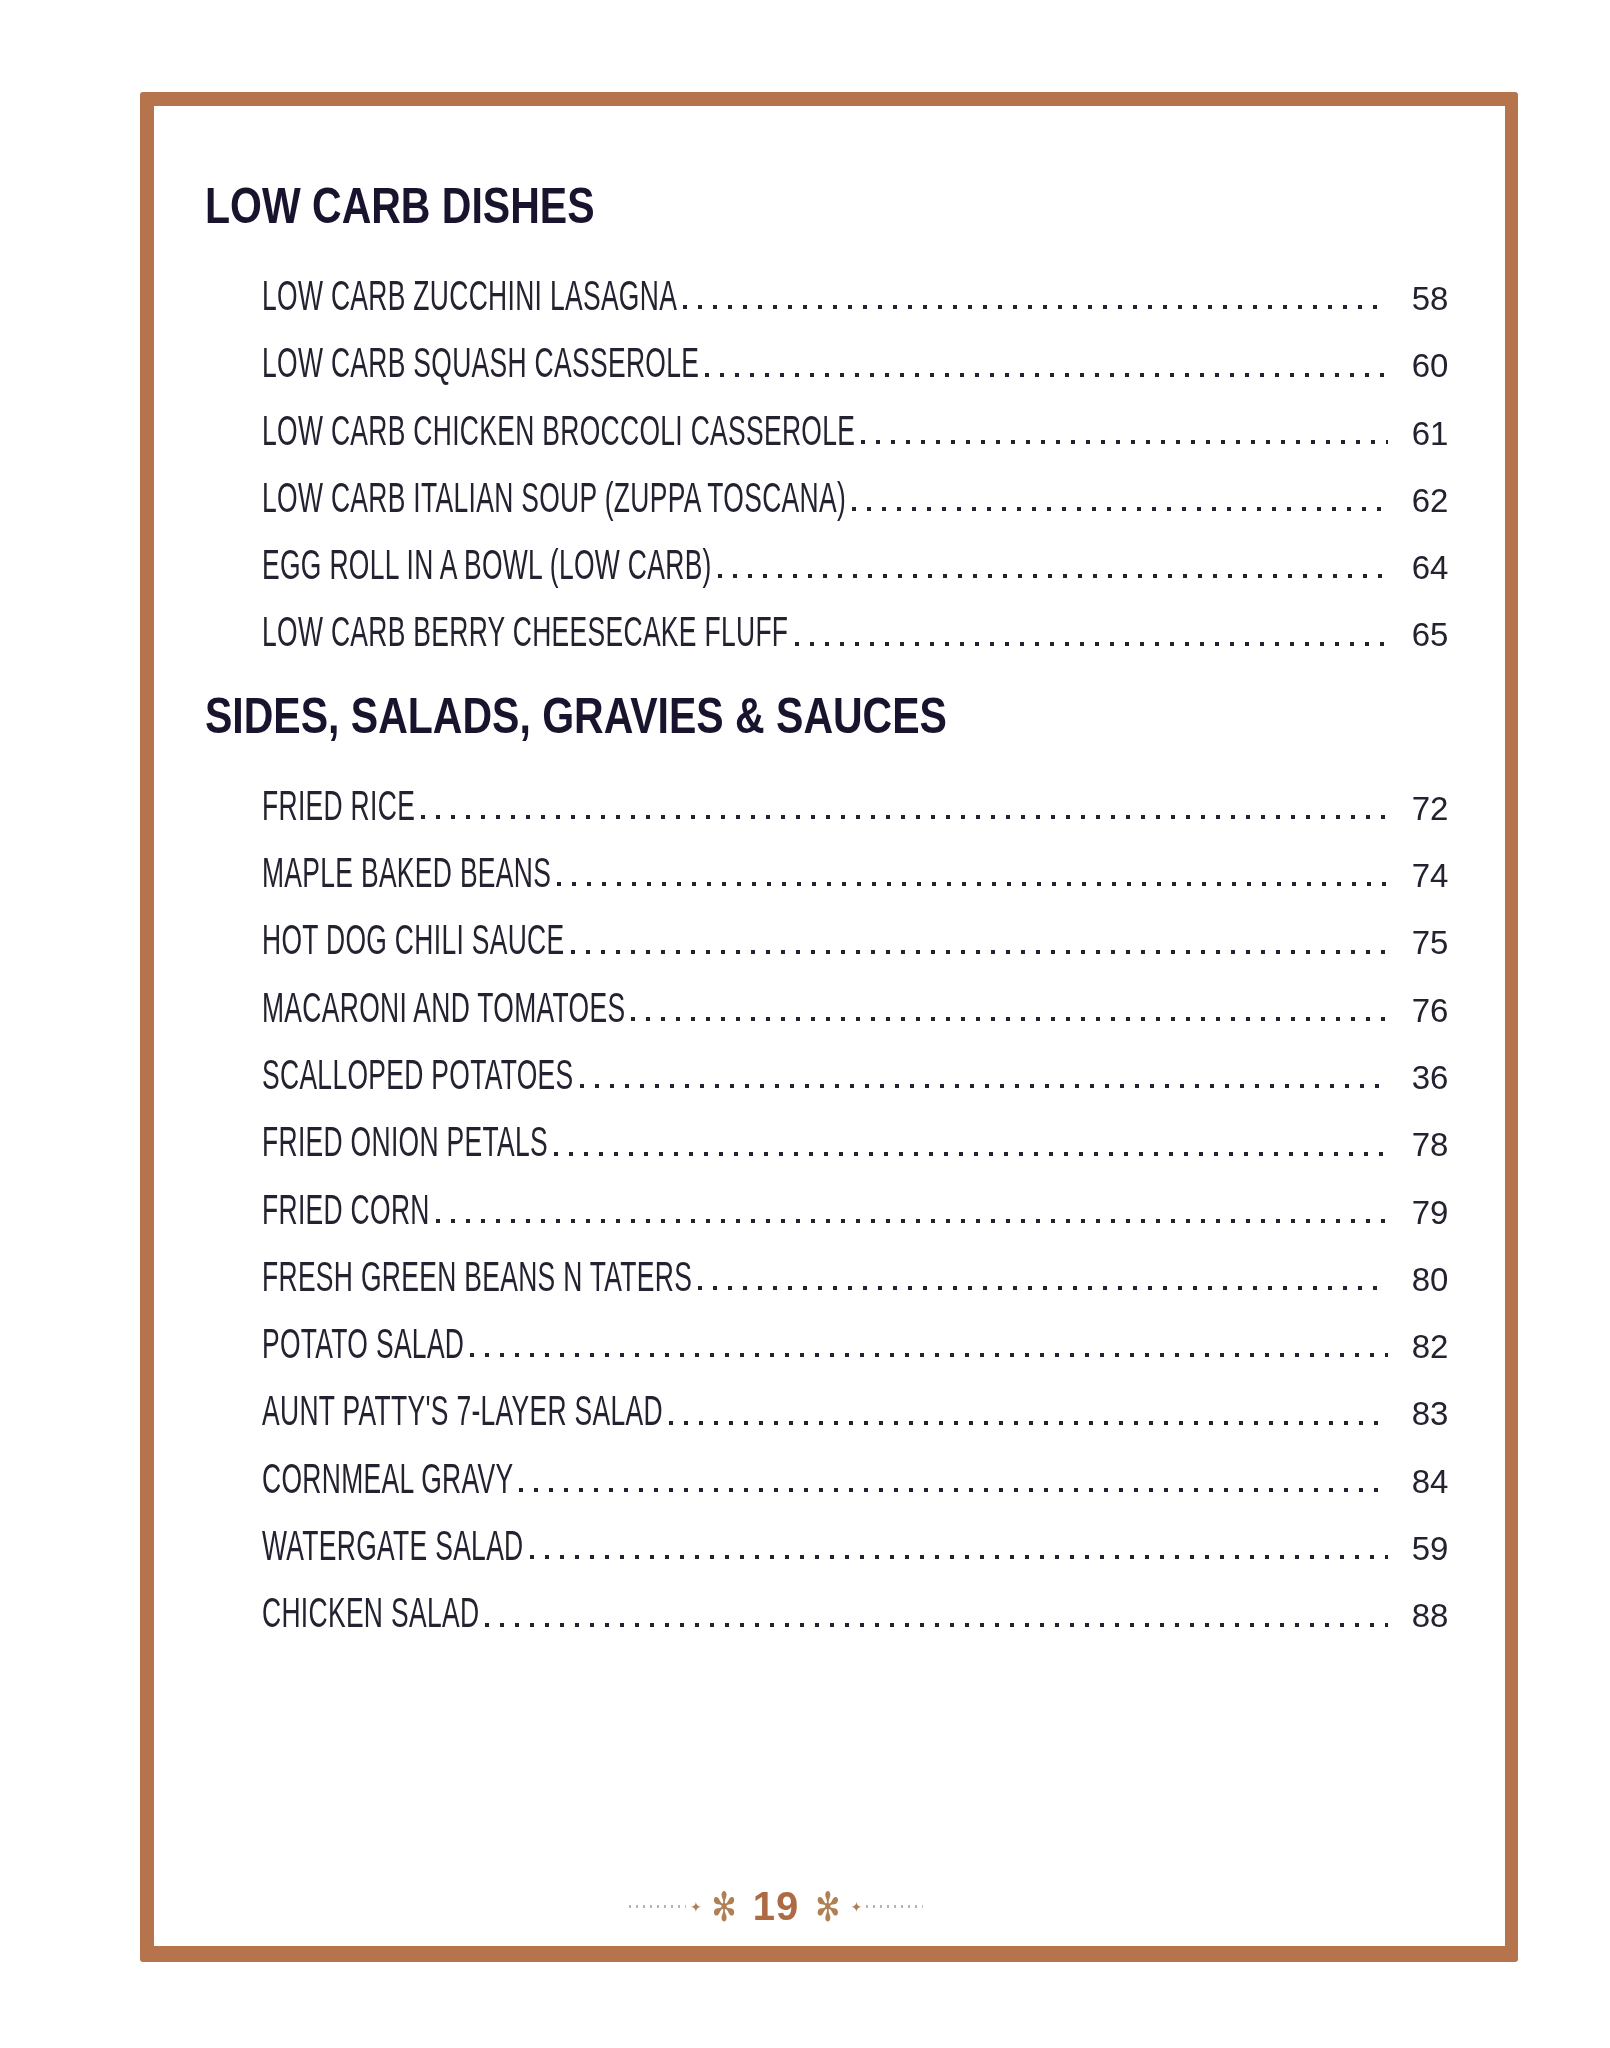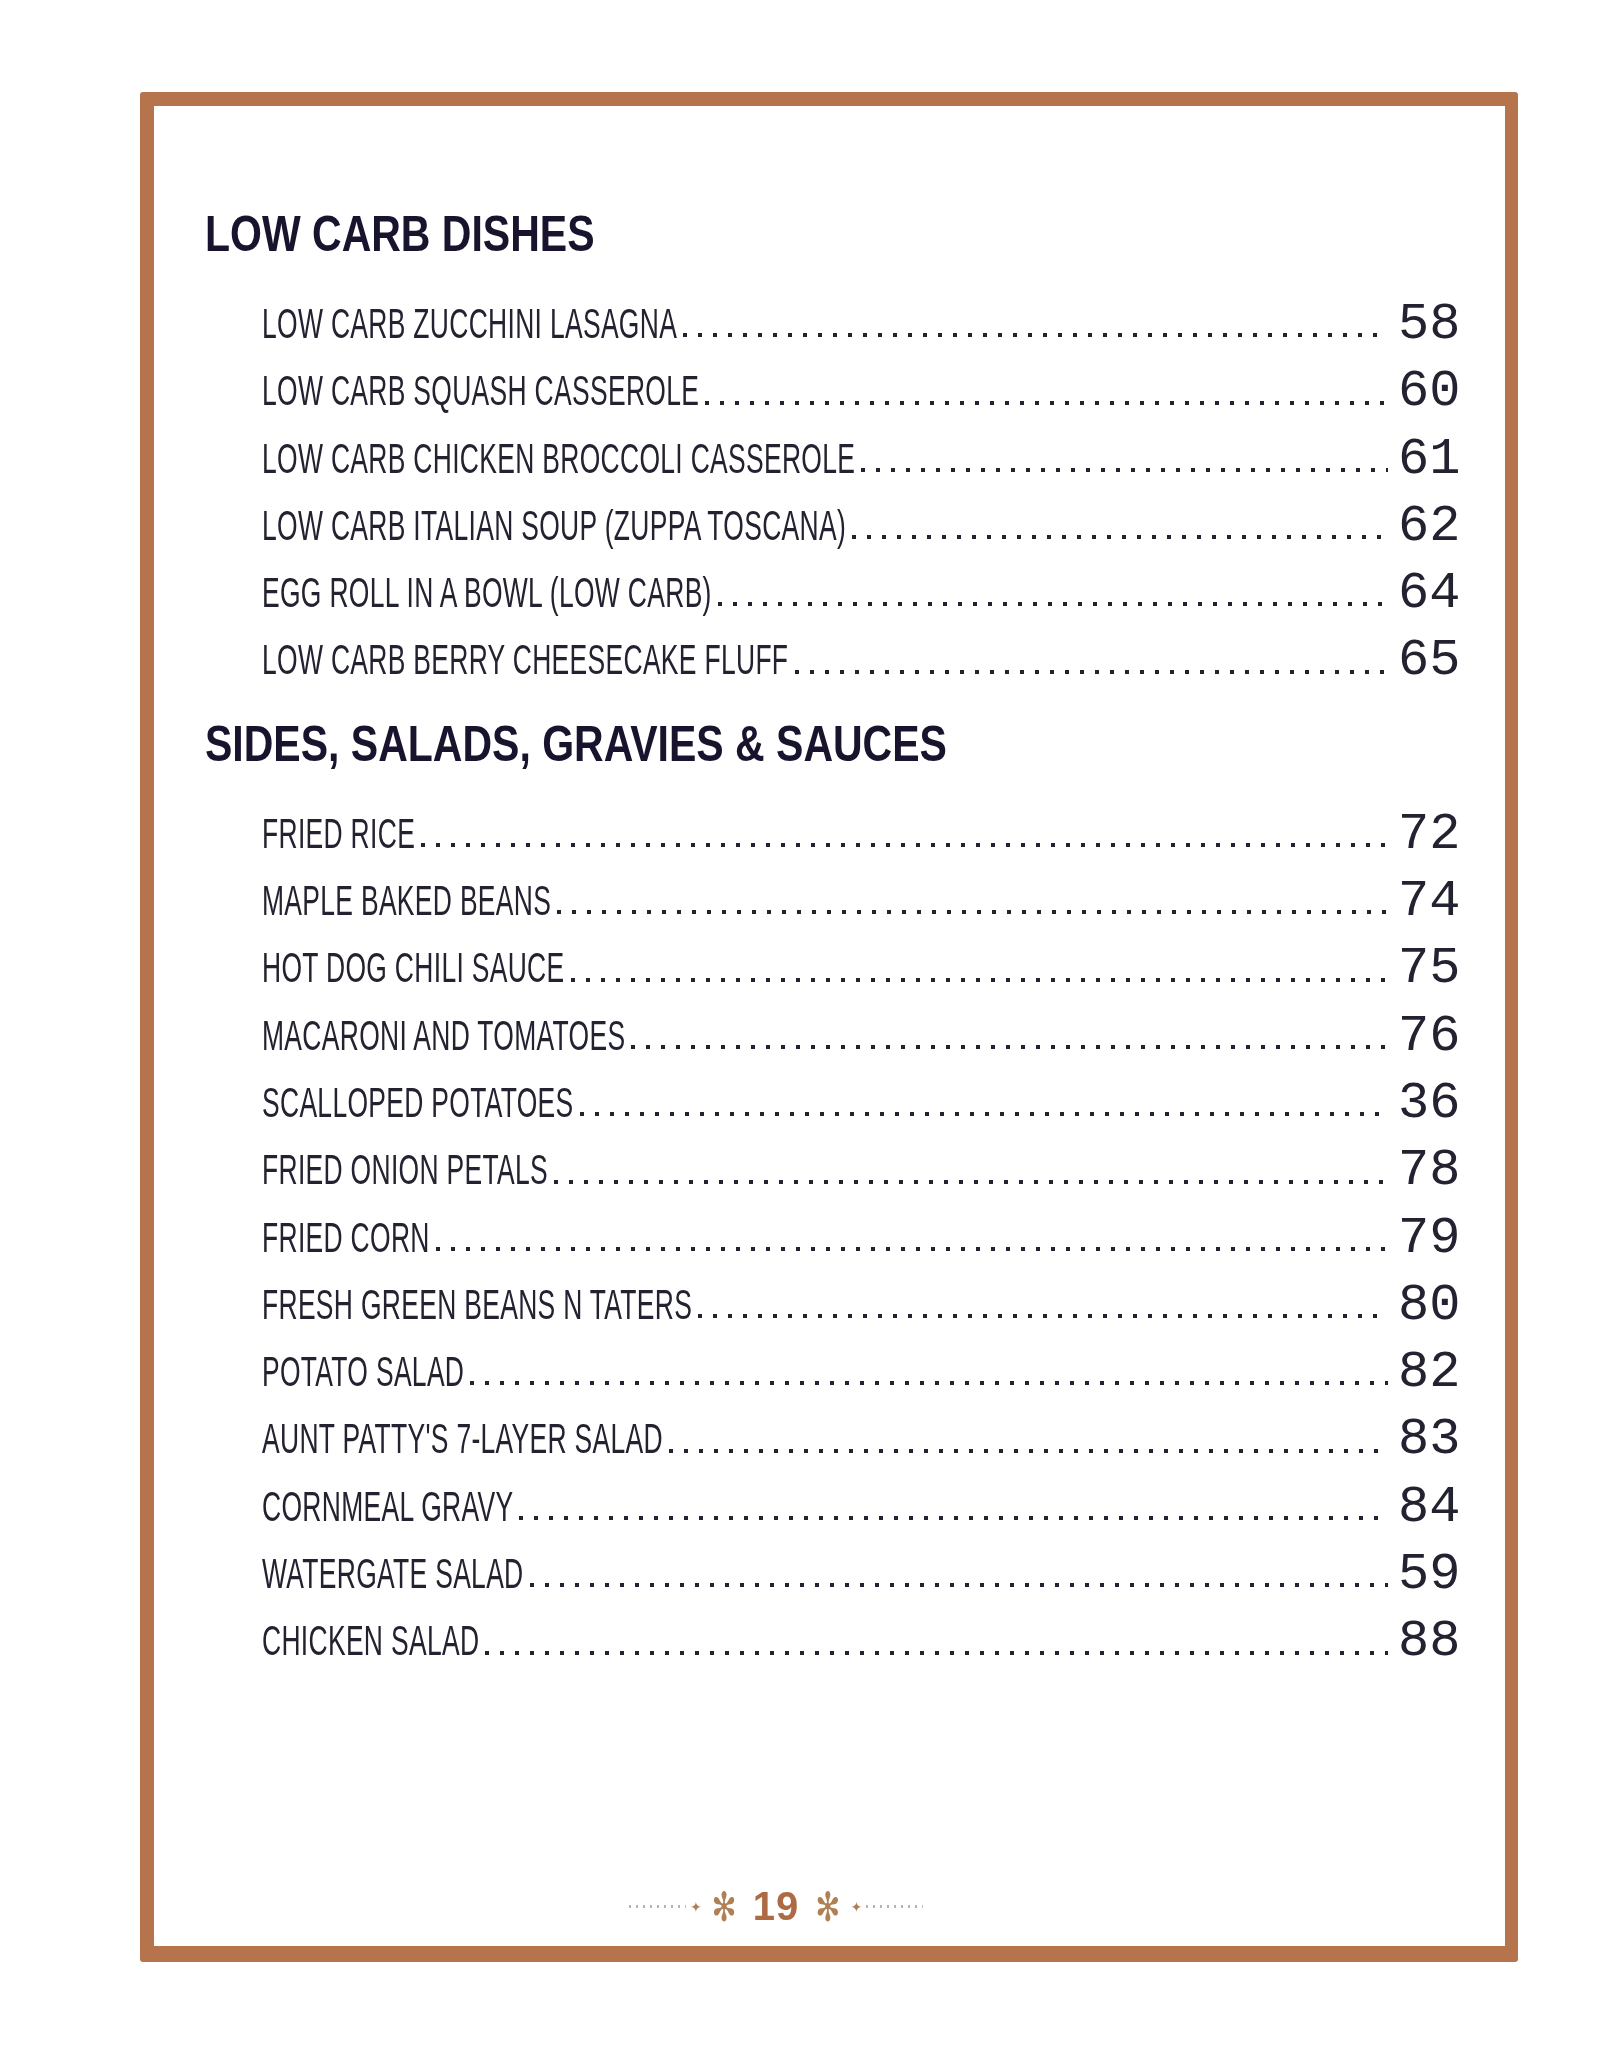--- a/index.html
+++ b/index.html
@@ -20,21 +20,21 @@
   }
   
   .frame{
     position:absolute;left:140px;top:92px;width:1378px;height:1870px;
     box-sizing:border-box;
     border-style:solid;border-color:var(--frame-brown);
     border-width:14px 13px 16px 14px;
     border-radius:3px;
   }
   .content{
-    position:absolute;left:205px;top:178px;width:1257px;margin-top:28px;
+    position:absolute;left:205px;top:178px;width:1257px;
   }
   .section-title{
     margin:0;height:56px;line-height:56px;
     font-size:50px;font-weight:800;letter-spacing:0px;
     color:var(--heading-ink);
     transform:scaleX(0.82);transform-origin:0 50%;
     white-space:nowrap;
   }
   .rows{margin:28px 0 0 57px;}
   .sec-gap{margin-top:22px;}
@@ -48,21 +48,21 @@
     transform:scaleX(var(--label-squeeze));
     transform-origin:0 50%;
     letter-spacing:0.5px;
   }
   .leader{
     flex:1 1 auto;align-self:flex-end;
     height:4px;margin:0 10px 20px 6px;
     background-image:repeating-linear-gradient(90deg, var(--entry-ink) 0 4px, transparent 4px 15px);
   }
   .num{
-    font-size:52px;min-width:64px;text-align:left;white-space:pre;font-family:Liberation Mono, monospace;
+    font-size:33px;min-width:64px;text-align:center;white-space:pre;
   }
   .footer{
     position:absolute;top:1884px;left:776px;transform:translateX(-50%);
     display:flex;align-items:center;white-space:nowrap;
   }
   .dotline{
     width:57px;height:3px;
     background-image:repeating-linear-gradient(90deg, var(--footer-dots) 0 2px, transparent 2px 7px);
   }
   .spark{

